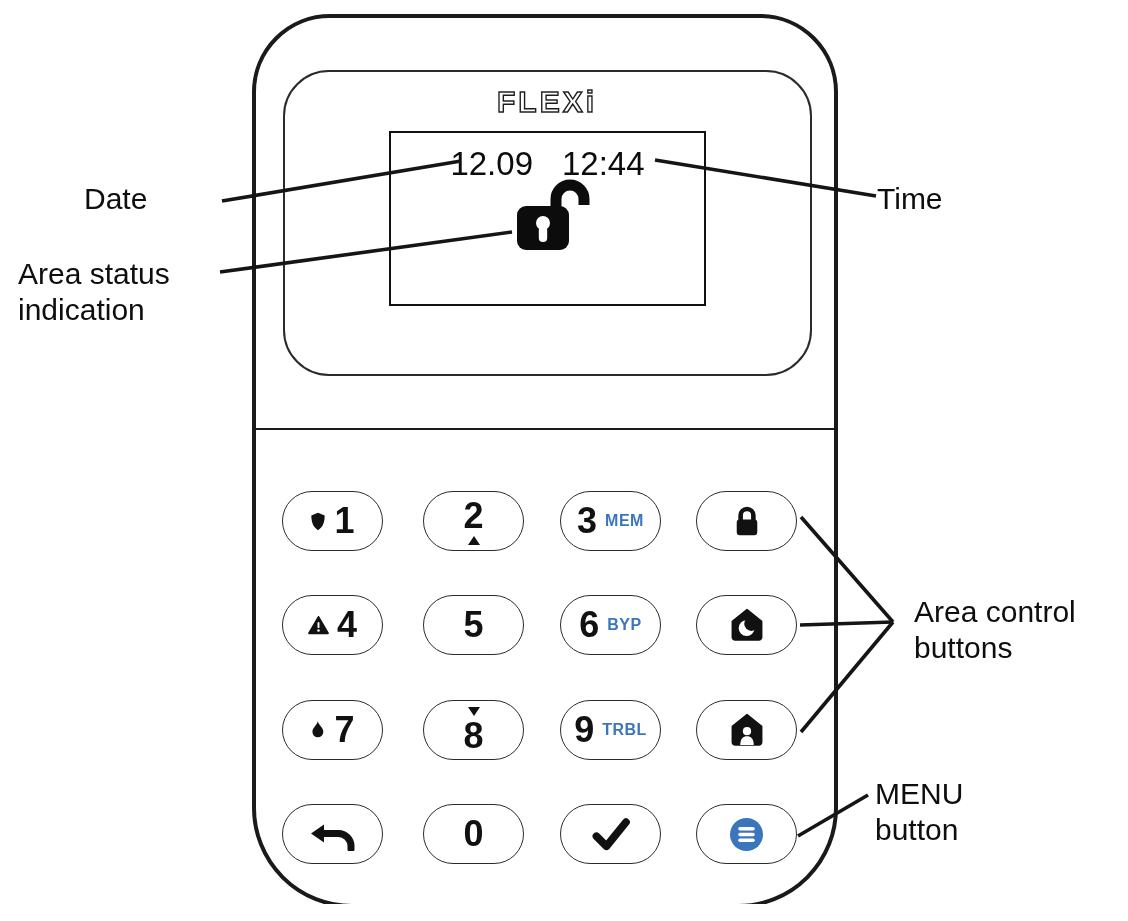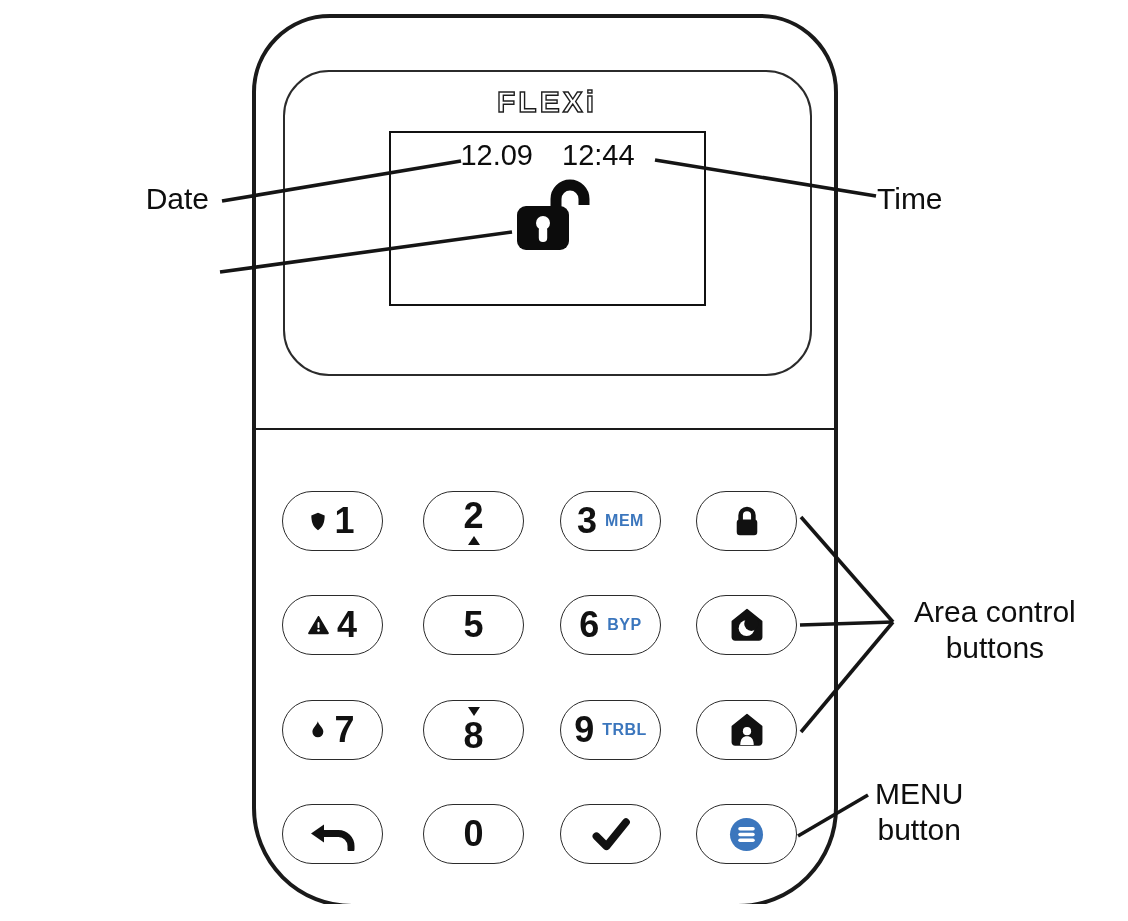--- a/index.html
+++ b/index.html
@@ -29,21 +29,21 @@
     font-size: 30px; font-weight: bold; letter-spacing: 3px;
     fill: #ffffff; stroke: #1c1c1c; stroke-width: 1.4px;
   }
   .display {
     position: absolute; left: 133px; top: 113px;
     width: 317px; height: 175px;
     border: 2px solid #111; background: #fff;
   }
   .dt-row {
     display: flex; justify-content: center; gap: 29px;
-    margin-top: 5px; font-size: 29px; line-height: 34px; color: #0c0c0c;
+    margin-top: 14px; font-size: 33px; line-height: 34px; color: #0c0c0c;
   }
   .status-icon { position: absolute; left: 118px; top: 45px; }
   .separator {
     position: absolute; left: 0; top: 410px; width: 100%; height: 2px;
     background: #1a1a1a;
   }
   
   .key {
     position: absolute; width: 101px; height: 60px;
     border: 1.7px solid #2b2b2b; border-radius: 30px;
@@ -61,22 +61,22 @@
     border-bottom: 9px solid #111;
   }
   .tri-down {
     width: 0; height: 0;
     border-left: 6px solid transparent; border-right: 6px solid transparent;
     border-top: 9px solid #111;
   }
   
   .leads { position: absolute; left: 0; top: 0; pointer-events: none; }
   .leads line { stroke: #151515; stroke-width: 3.6px; }
-  .lbl { position: absolute; font-size: 30px; line-height: 36px; color: #0e0e0e; white-space: nowrap; text-align: center; }
-  .lbl.right { text-align: right; }
+  .lbl { position: absolute; font-size: 30px; line-height: 36px; color: #0e0e0e; white-space: nowrap; }
+  .lbl.right { text-align: left; }
   .lbl .line { display: block; }
 </style>
 </head>
 <body>
 
 <div class="canvas">
 
   <div class="device">
 
     <div class="bezel"></div>
@@ -210,20 +210,24 @@
     <line x1="801" y1="517" x2="893" y2="622"></line>
     <line x1="800" y1="625" x2="893" y2="622"></line>
     <line x1="801" y1="732" x2="893" y2="622"></line>
     <line x1="798" y1="836" x2="868" y2="795"></line>
   </svg>
 
   <div class="lbl right" style="left:84px; top:181px; width:125px;">Date</div>
 
   <div class="lbl" style="left:877px; top:181px;">Time</div>
 
+  <div class="lbl right" style="left:18px; top:256px; width:191px;">
+    <span class="line">Area status</span>
+    <span class="line">indication</span>
+  </div>
 
   <div class="lbl" style="left:914px; top:594px;">
     <span class="line">Area control</span>
     <span class="line">buttons</span>
   </div>
 
   <div class="lbl" style="left:875px; top:776px;">
     <span class="line">MENU</span>
     <span class="line">button</span>
   </div>

